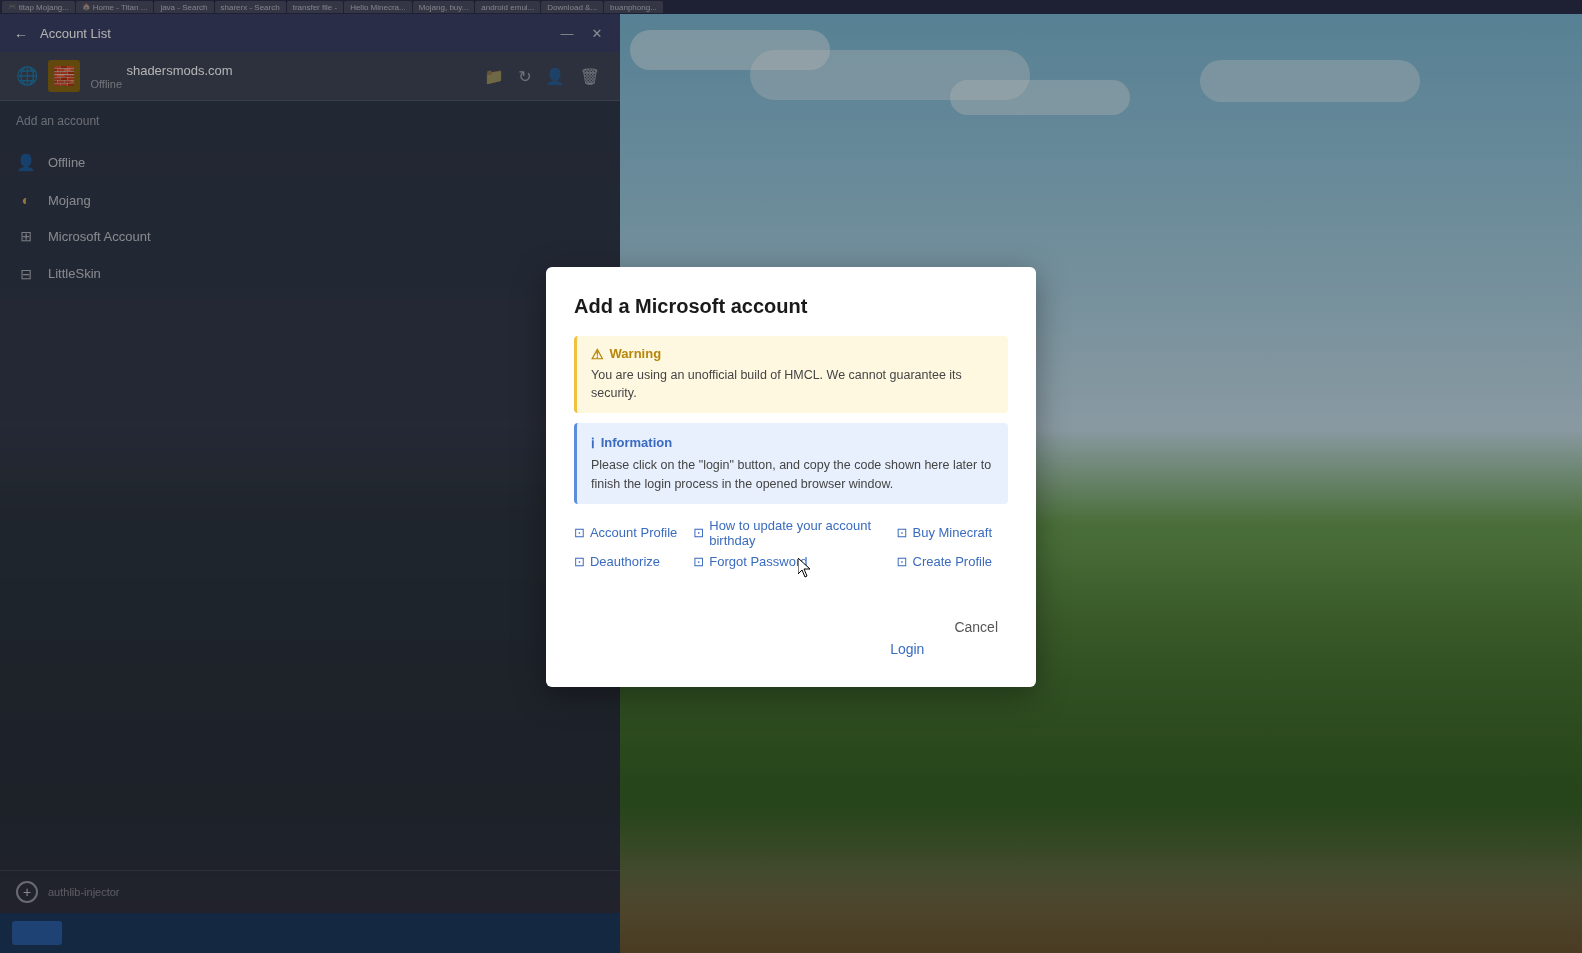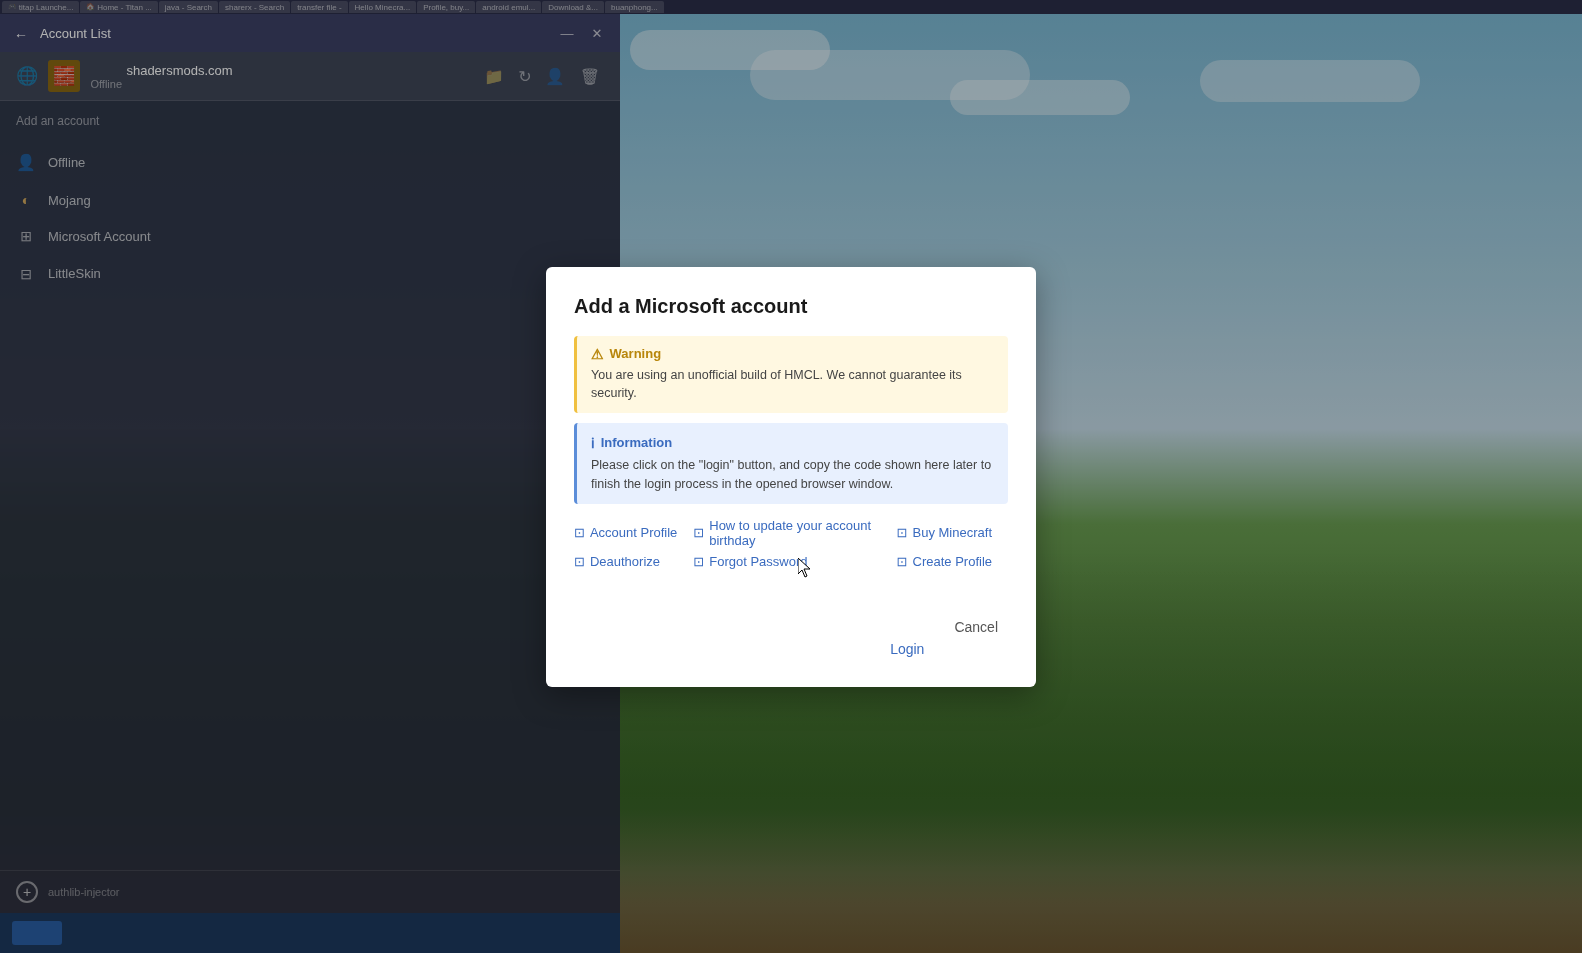--- a/index.html
+++ b/index.html
@@ -374,40 +374,40 @@
       z-index: 9999;
       pointer-events: none;
     }
   </style>
 </head>
 <body>
 
 <div class="browser-tabs">
   <div class="browser-tab">
     <span style="font-size:7px">🎮</span>
-      <span>titap Launche...</span>
+      <span>titap Mojang...</span>
   </div>
   <div class="browser-tab">
     <span style="font-size:7px">🏠</span>
       <span>Home - Titan ...</span>
   </div>
   <div class="browser-tab">
     <span>java - Search</span>
   </div>
   <div class="browser-tab">
     <span>sharerx - Search</span>
   </div>
   <div class="browser-tab">
     <span>transfer file -</span>
   </div>
   <div class="browser-tab">
     <span>Hello Minecra...</span>
   </div>
   <div class="browser-tab">
-    <span>Profile, buy...</span>
+    <span>Mojang, buy...</span>
   </div>
   <div class="browser-tab">
     <span>android emul...</span>
   </div>
   <div class="browser-tab">
     <span>Download &amp;...</span>
   </div>
   <div class="browser-tab">
     <span>buanphong...</span>
   </div>

